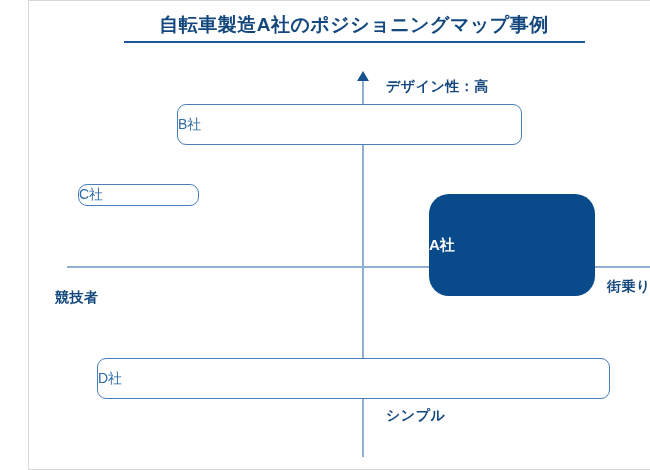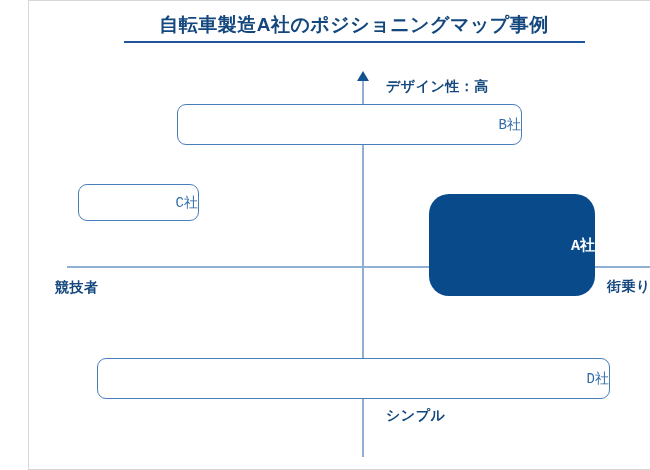--- a/index.html
+++ b/index.html
@@ -86,51 +86,50 @@
   .axis-label {
     position: absolute;
     font-size: 14px;
     font-weight: bold;
     color: #13477d;
     white-space: nowrap;
     letter-spacing: 0.5px;
   }
   .label-top    { left: 357px; top: 77px; }
   .label-right  { left: 578px; top: 277px; }
-  .label-left   { left: 26px;  top: 278px; }
+  .label-left   { left: 26px;  top: 288px; }
   .label-bottom { left: 357px; top: 406px; }
 
   
   .box {
     position: absolute;
     box-sizing: border-box;
     display: flex;
     align-items: center;
-    justify-content: flex-end;
+    justify-content: flex-start;
     font-size: 14px;
     white-space: nowrap;
-    font-family: Liberation Mono, monospace;
   }
   .box-outline {
     background: #ffffff;
     border: 1.6px solid #4a7ebb;
     border-radius: 9px;
     color: #2e6aa8;
   }
   .box-filled {
     background: #084a8a;
     border: none;
     border-radius: 20px;
     color: #ffffff;
     font-weight: bold;
     font-size: 15px;
   }
 
   .box-b { left: 148px; top: 103px; width: 345px; height: 41px; z-index: 3; }
-  .box-c { left: 49px;  top: 183px; width: 121px; height: 37px; z-index: 3; }
+  .box-c { left: 49px;  top: 183px; width: 121px; height: 22px; z-index: 3; }
   .box-a { left: 400px; top: 193px; width: 166px; height: 102px; z-index: 4; }
   .box-d { left: 68px;  top: 357px; width: 513px; height: 41px; z-index: 3; }
 </style>
 </head>
 <body>
 
 <div id="canvas">
 
   <div class="title">自転車製造A社のポジショニングマップ事例</div>
   <div class="title-rule"></div>

